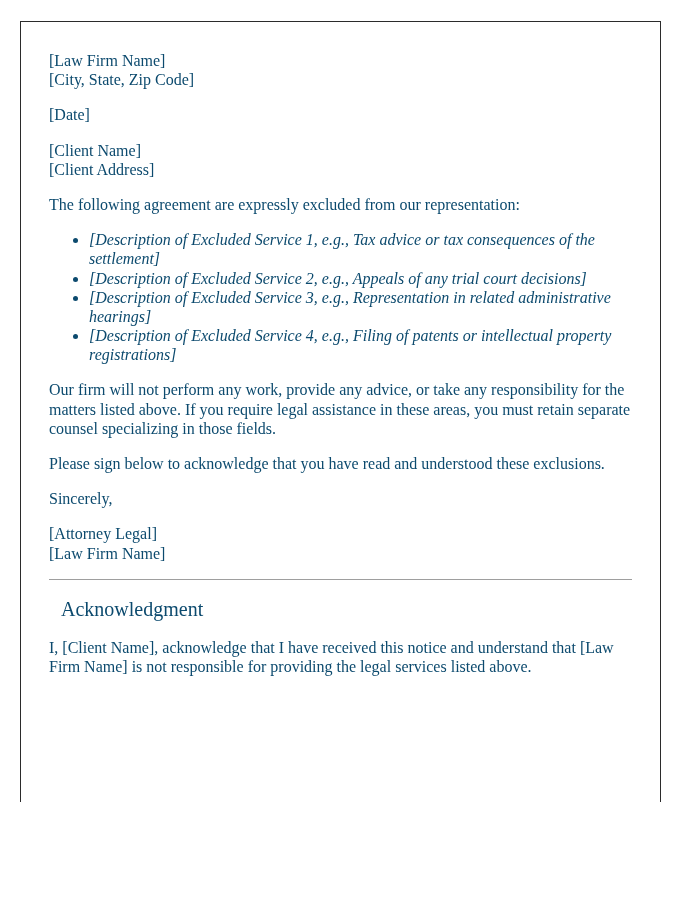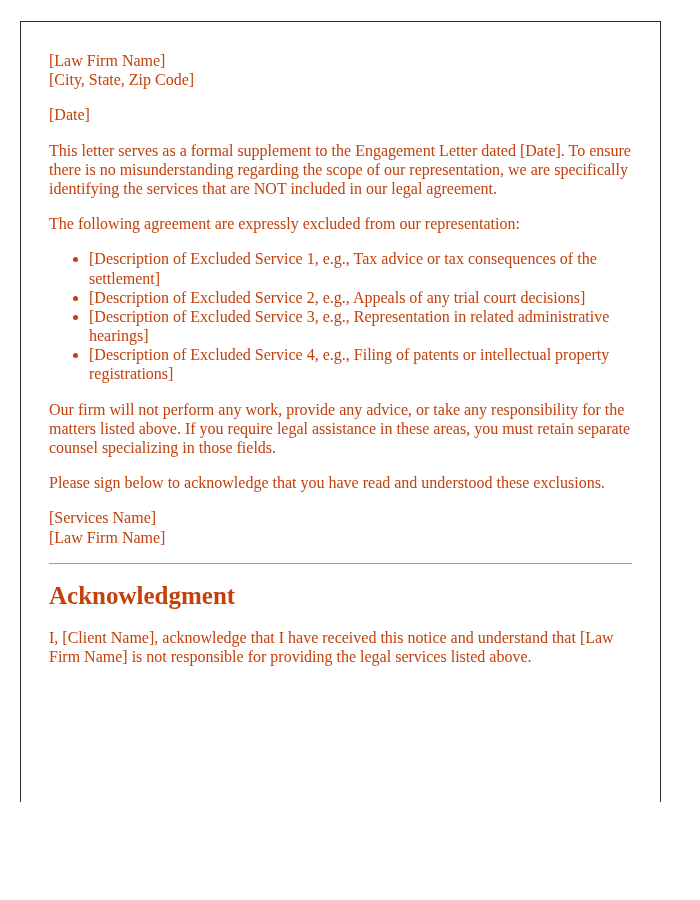--- a/index.html
+++ b/index.html
@@ -21,88 +21,91 @@
     height: 781px;
     box-sizing: border-box;
     background: #ffffff;
     border: 1px solid #2b2b2b;
     border-bottom: none;
     padding: 29px 28px 0 28px;
     overflow: hidden;
     font-family: "Liberation Serif", "DejaVu Serif", serif;
     font-size: 16px;
     line-height: 1.2;
-    color: #c2410c;
+    color: #0c4a6e;
   }
   .page p {
     margin: 16px 0;
   }
   .page p:first-child {
     margin-top: 0;
   }
   .line {
     display: block;
   }
   ul.excluded-list {
     margin: 16px 0;
     padding-left: 40px;
     list-style-type: disc;
+    font-style: italic;
   }
   ul.excluded-list li {
     margin: 0;
     padding: 0;
   }
   hr.ack-divider {
     border: none;
     border-top: 1px solid #9e9e9e;
     margin: 14px 0;
     height: 0;
   }
   h3.ack-heading {
-    font-size: 25px;
-    font-weight: bold;
-    margin: 17px 0;
+    font-size: 20px;
+    font-weight: normal;
+    margin: 17px 12px;
     line-height: 1.2;
   }
 </style>
 </head>
 <body>
 
 <div class="page">
 
   <p>
     <span class="line">[Law Firm Name]</span>
     <span class="line">[City, State, Zip Code]</span>
   </p>
 
   <p>[Date]</p>
 
   <p>
+    <span class="line">[Client Name]</span>
+    <span class="line">[Client Address]</span>
   </p>
 
 
 
-  <p>This letter serves as a formal supplement to the Engagement Letter dated [Date]. To ensure there is no misunderstanding regarding the scope of our representation, we are specifically identifying the services that are NOT included in our legal agreement.</p>
 
   <p>The following agreement are expressly excluded from our representation:</p>
 
   <ul class="excluded-list">
     <li>[Description of Excluded Service 1, e.g., Tax advice or tax consequences of the settlement]</li>
     <li>[Description of Excluded Service 2, e.g., Appeals of any trial court decisions]</li>
     <li>[Description of Excluded Service 3, e.g., Representation in related administrative hearings]</li>
     <li>[Description of Excluded Service 4, e.g., Filing of patents or intellectual property registrations]</li>
   </ul>
 
   <p>Our firm will not perform any work, provide any advice, or take any responsibility for the matters listed above. If you require legal assistance in these areas, you must retain separate counsel specializing in those fields.</p>
 
   <p>Please sign below to acknowledge that you have read and understood these exclusions.</p>
 
+  <p>Sincerely,</p>
 
   <p>
-    <span class="line">[Services Name]</span>
+    <span class="line">[Attorney Legal]</span>
     <span class="line">[Law Firm Name]</span>
   </p>
 
   <hr class="ack-divider">
 
   <h3 class="ack-heading">Acknowledgment</h3>
 
   <p>I, [Client Name], acknowledge that I have received this notice and understand that [Law Firm Name] is not responsible for providing the legal services listed above.</p>
 
 </div>

